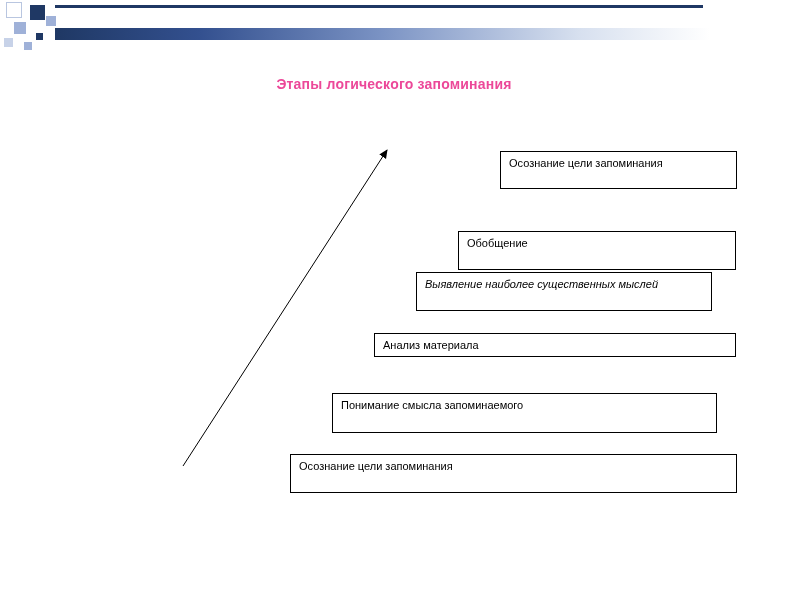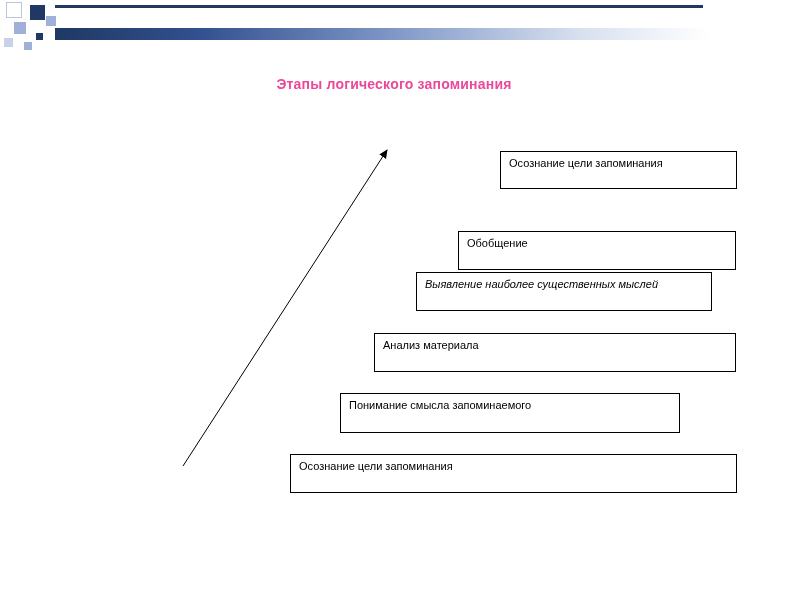--- a/index.html
+++ b/index.html
@@ -61,22 +61,22 @@
     border: 1px solid #000000;
     background: #ffffff;
     font-size: 11px;
     color: #000000;
     padding: 5px 4px 4px 8px;
     line-height: 13px;
   }
   .box-0 { left: 500px; top: 151px; width: 237px; height: 38px; }
   .box-1 { left: 458px; top: 212px; width: 278px; height: 39px; margin-top: 19px; }
   .box-2 { left: 416px; top: 272px; width: 296px; height: 39px; font-style: italic; }
-  .box-3 { left: 374px; top: 333px; width: 362px; height: 39px; }
-  .box-4 { left: 332px; top: 393px; width: 340px; height: 40px; margin-left: 8px; }
+  .box-3 { left: 374px; top: 333px; width: 362px; height: 24px; }
+  .box-4 { left: 332px; top: 393px; width: 385px; height: 40px; }
   .box-5 { left: 290px; top: 454px; width: 447px; height: 39px; }
 
   .arrow-layer {
     position: absolute;
     left: 0; top: 0;
     width: 800px; height: 600px;
     pointer-events: none;
   }
 </style>
 </head>

